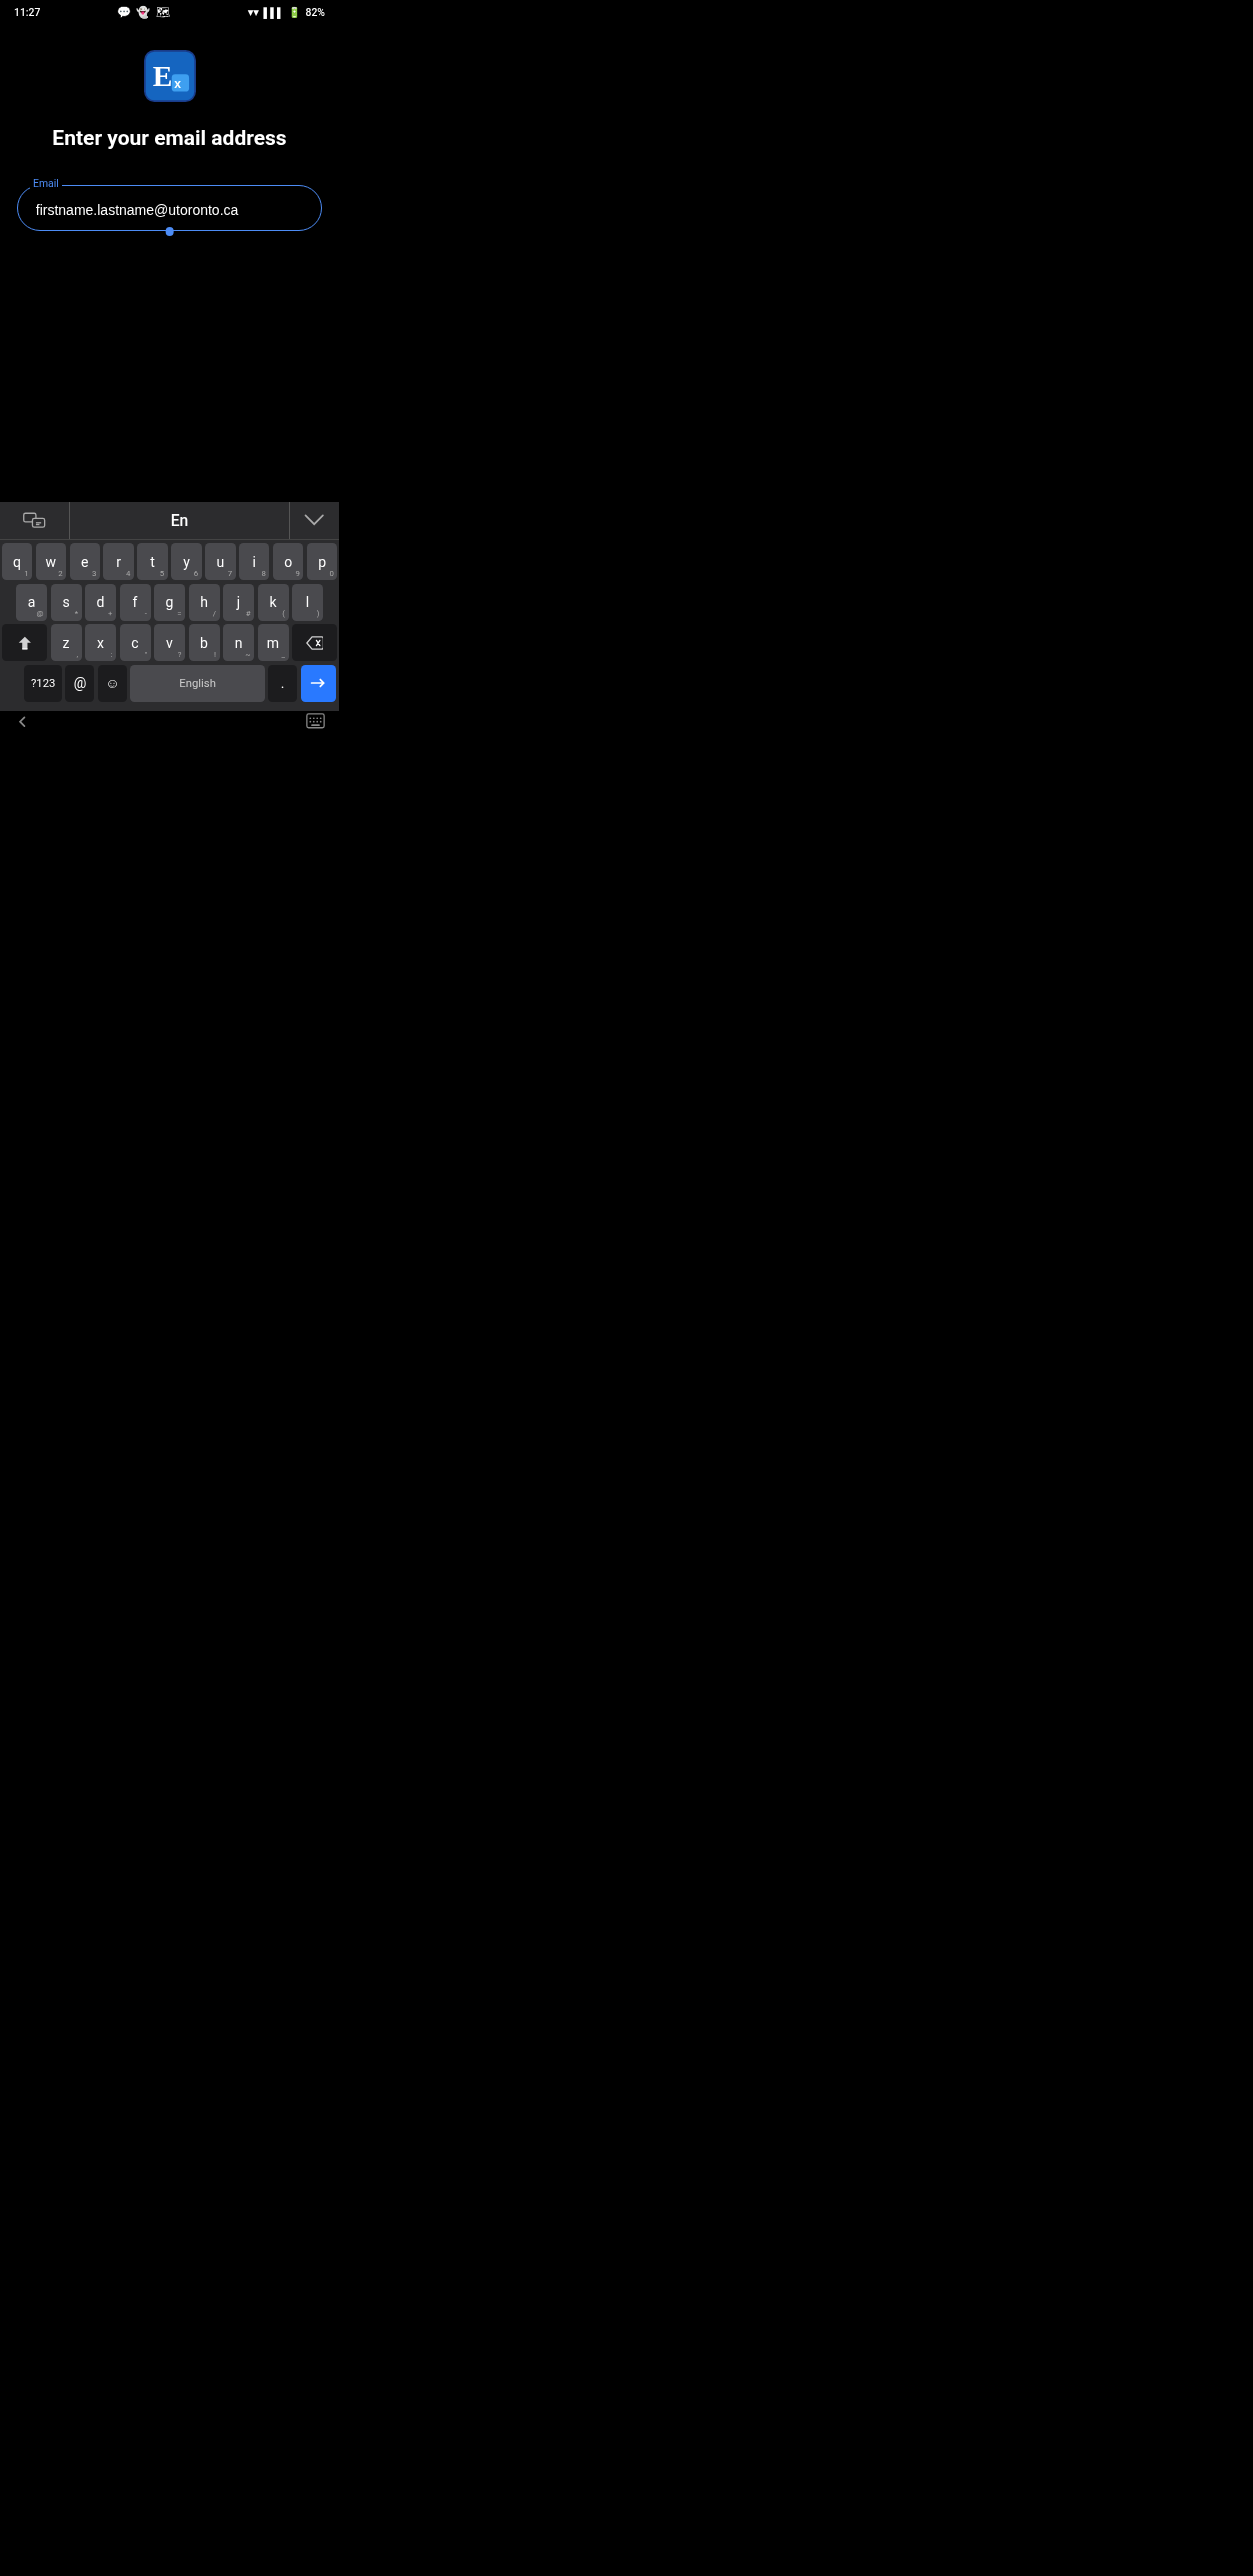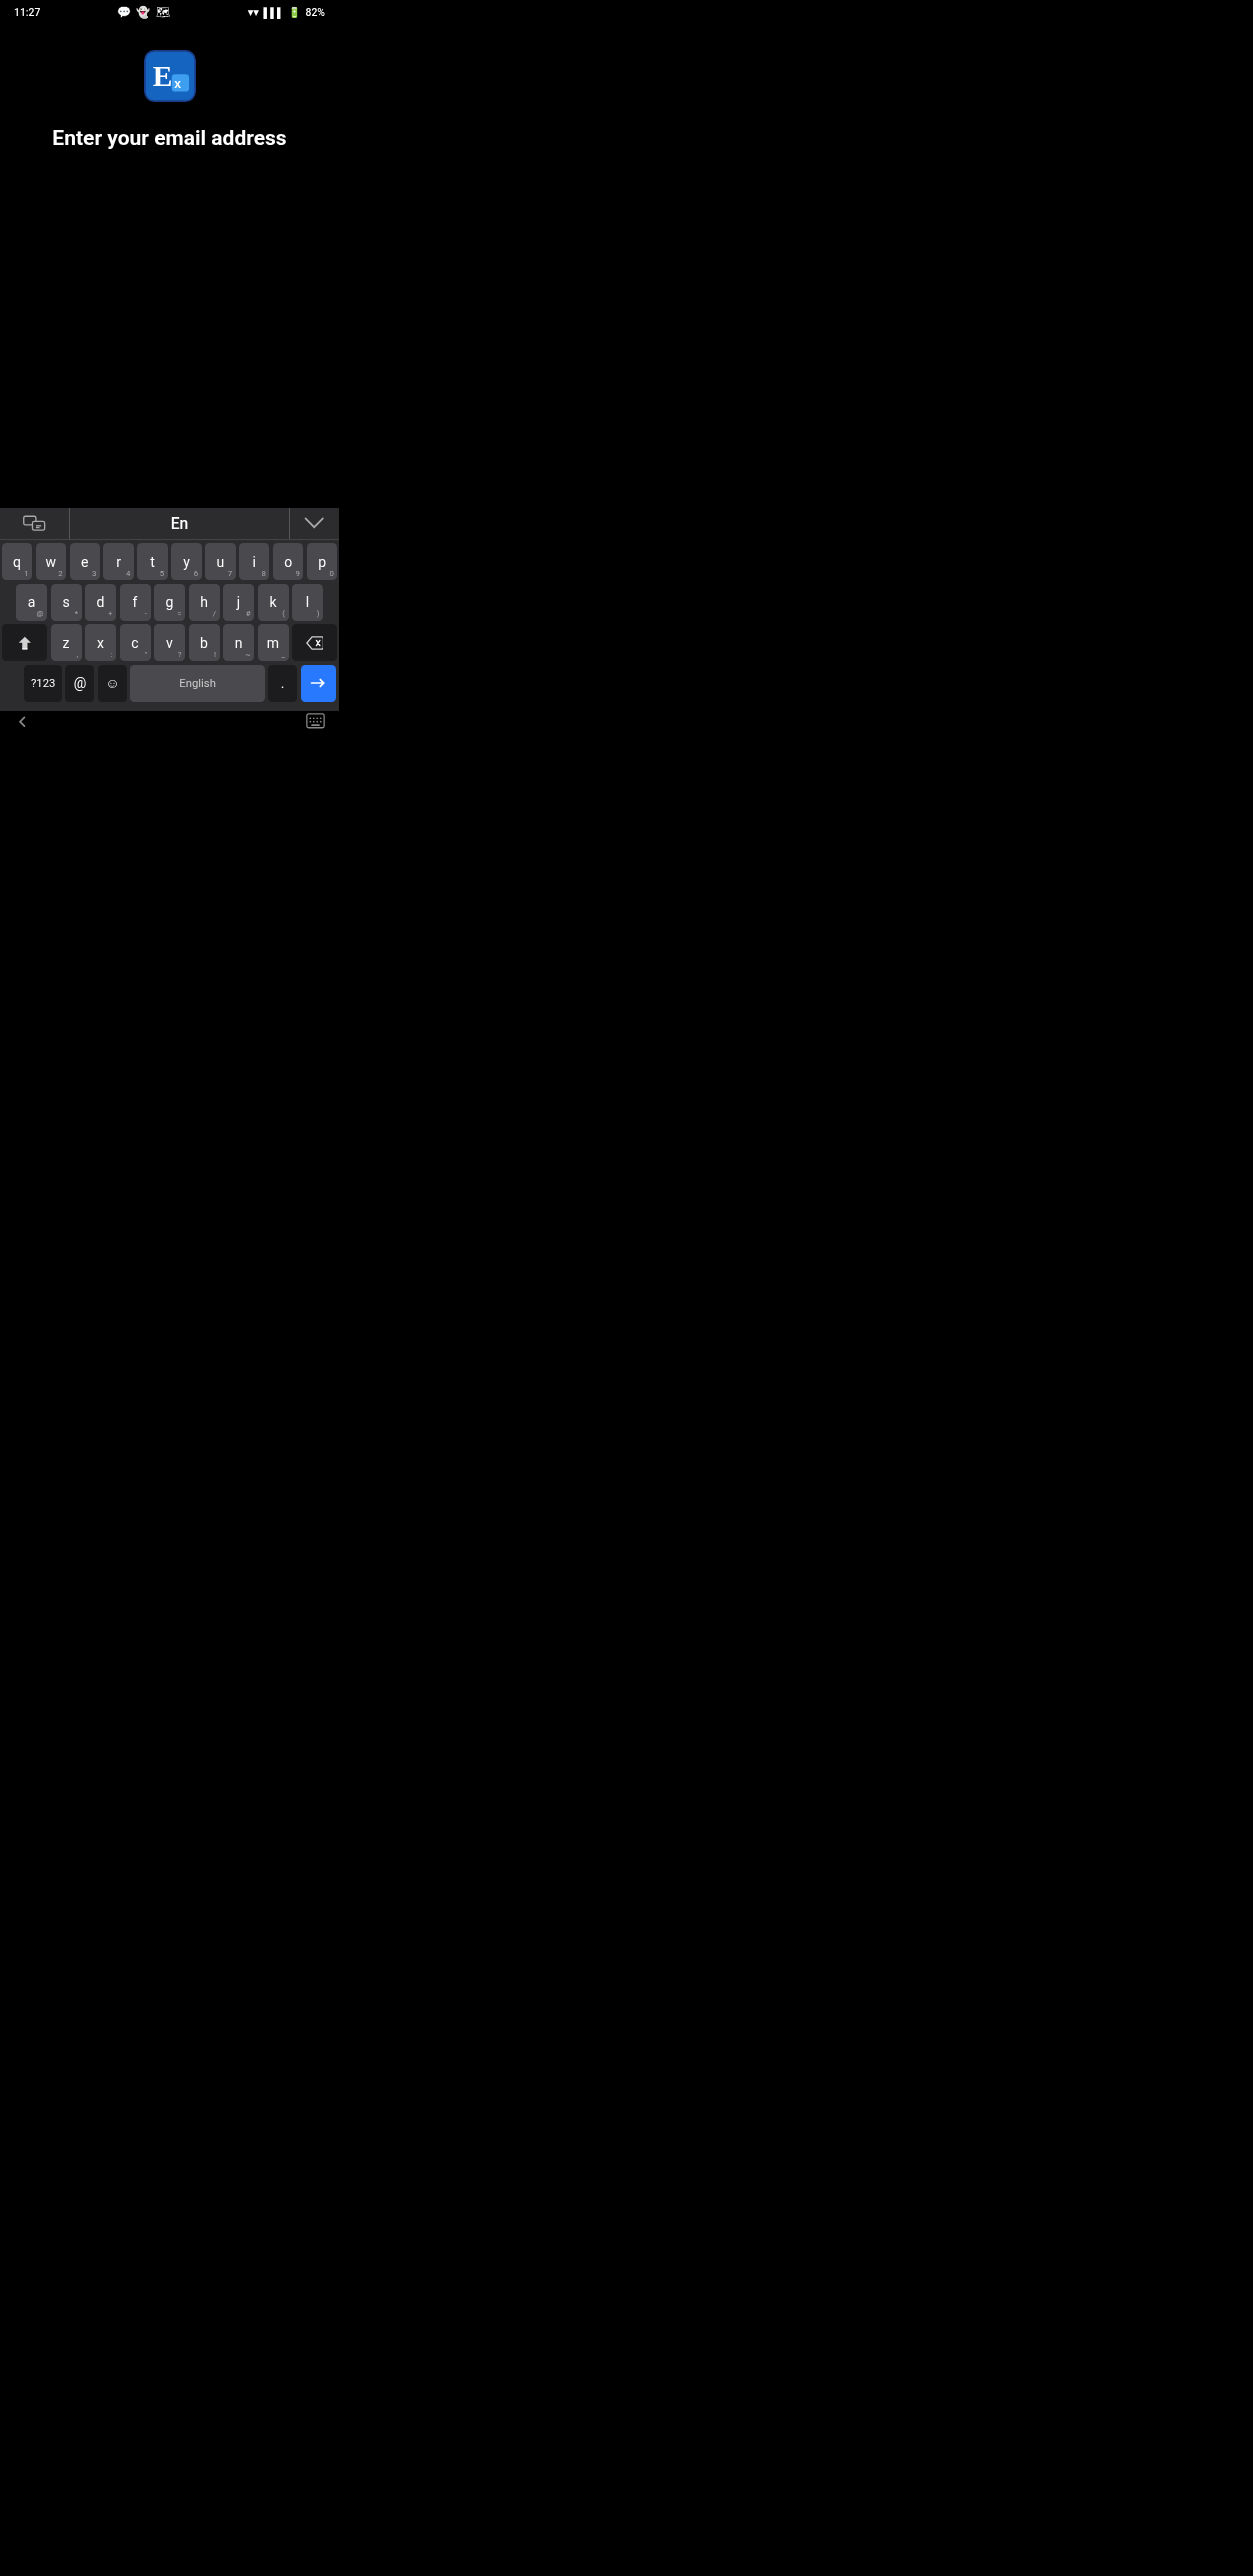--- a/index.html
+++ b/index.html
@@ -138,21 +138,21 @@
     .keyboard {
       position: absolute;
       bottom: 24.4px;
       left: 0;
       right: 0;
       background: #2c2c2e;
     }
 
     .keyboard-top-row {
       display: flex;
-      height: 32px;
+      height: 38px;
       border-bottom: 0.9px solid #444;
       justify-content: flex-end;
     }
 
     .keyboard-top-btn {
       display: flex;
       align-items: center;
       justify-content: center;
       cursor: pointer;
     }
@@ -280,20 +280,25 @@
 
       <rect x="2" y="2" width="56" height="56" rx="10" fill="#1565c0"></rect>
       <text x="10" y="42" font-size="34" fill="#fff" font-family="serif" font-weight="bold">E</text>
       <rect x="32" y="28" width="20" height="20" rx="4" fill="#42a5f5" opacity="0.9"></rect>
       <text x="35" y="44" font-size="14" fill="#fff" font-family="sans-serif" font-weight="bold">x</text>
     </svg>
   </div>
 
   <h1 class="page-title">Enter your email address</h1>
 
+  <div class="email-field-container">
+    <span class="email-label">Email</span>
+    <input class="email-input" type="email" value="firstname.lastname@utoronto.ca" style="">
+    <div class="cursor-dot"></div>
+  </div>
 </div>
 
 <div class="action-bar">
   <button class="set-up-manually-btn">Set up manually</button>
   <button class="next-btn">Next</button>
 </div>
 
 <div class="keyboard">
 
   <div class="keyboard-top-row">

